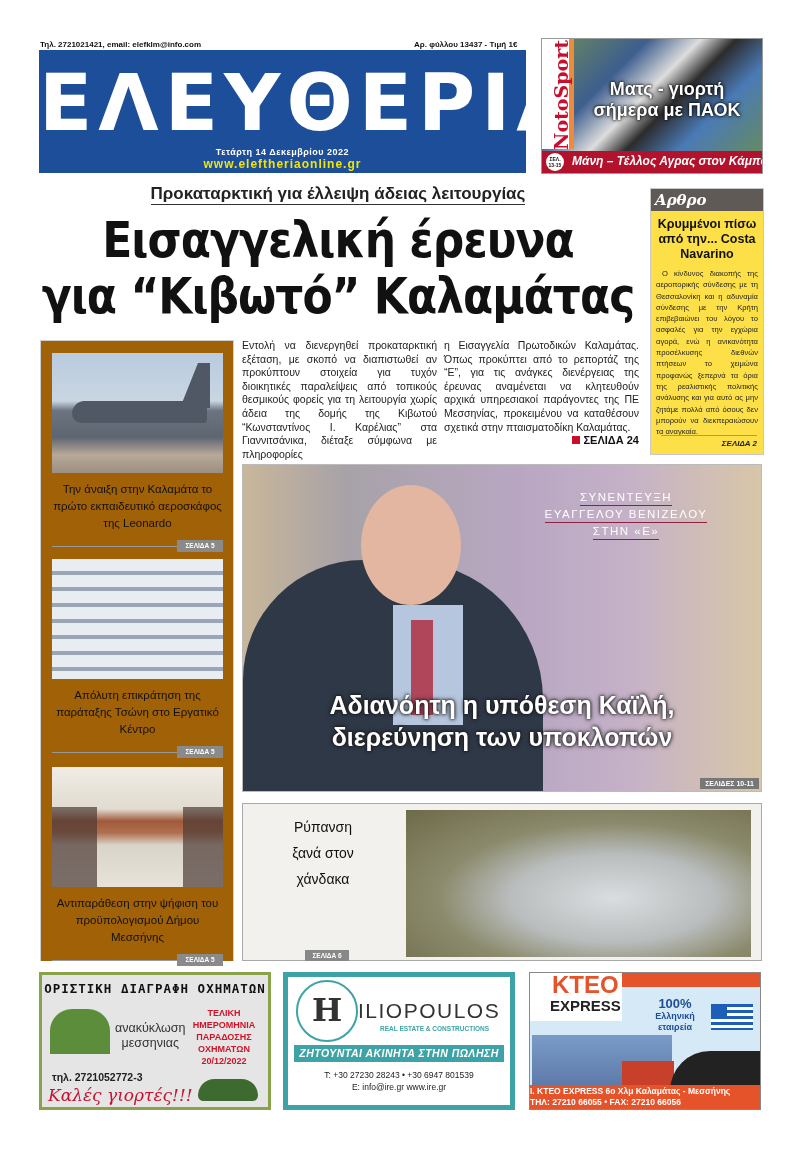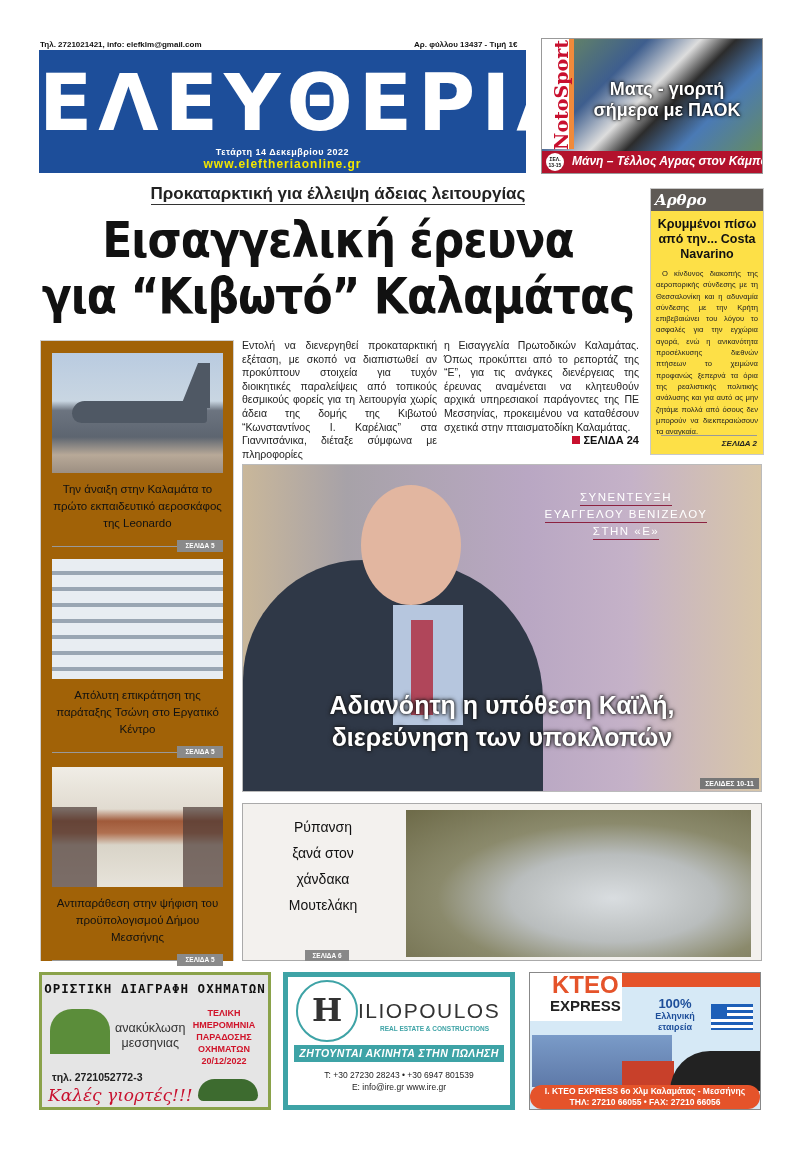--- a/index.html
+++ b/index.html
@@ -75,26 +75,26 @@
   .ad3 .kteo{position:absolute;left:22px;top:-2px;font-weight:bold;font-size:24px;color:#e5532a;}
   .ad3 .exp{position:absolute;left:20px;top:24px;font-weight:bold;font-size:15px;color:#222;}
   .ad3 .topstripe{position:absolute;left:92px;right:0;top:0;height:14px;background:#e5532a;}
   .ad3 .greek{position:absolute;left:120px;top:25px;width:50px;text-align:center;font-size:9px;font-weight:bold;color:#1d4e9a;line-height:11px;}
   .ad3 .greek b{font-size:13px;}
   .ad3 .flag{position:absolute;left:181px;top:31px;width:42px;height:26px;background:repeating-linear-gradient(180deg,#1d5fb8 0 3px,#fff 3px 6px);}
   .ad3 .flag::before{content:"";position:absolute;left:0;top:0;width:16px;height:13px;background:#1d5fb8;}
   .ad3 .bldg{position:absolute;left:2px;top:62px;width:140px;height:52px;background:linear-gradient(180deg,#7a9bc8,#5e79a8);}
   .ad3 .bldg2{position:absolute;left:92px;top:88px;width:52px;height:26px;background:#c8402a;}
   .ad3 .road{position:absolute;left:140px;top:78px;width:110px;height:40px;background:#222;border-radius:60px 0 0 0;}
-  .ad3 .footer{position:absolute;left:0;right:0;bottom:0;height:23px;background:#e5532a;color:#fff;text-align:center;font-size:8.5px;font-weight:bold;line-height:11px;padding-top:1px;border-radius:12px;}
+  .ad3 .footer{position:absolute;left:0;right:0;bottom:0;height:23px;background:#e5532a;color:#fff;font-size:8.5px;font-weight:bold;line-height:11px;padding-top:1px;}
 </style>
 </head>
 <body>
 
-<div class="abs topline" style="left:40px;">Τηλ. 2721021421, info: elefklm@gmail.com</div>
+<div class="abs topline" style="left:40px;">Τηλ. 2721021421, email: elefklm@info.com</div>
 <div class="abs topline" style="left:414px;">Αρ. φύλλου 13437 - Τιμή 1€</div>
 <div class="abs masthead">
   <div class="logo">ΕΛΕΥΘΕΡΙΑ</div>
   <div class="mdate">Τετάρτη 14 Δεκεμβρίου 2022</div>
   <div class="murl">www.eleftheriaonline.gr</div>
 </div>
 
 <div class="abs sport">
   <div class="sport-brand">
       <span>NotoSport</span>
@@ -169,21 +169,20 @@
     <div>διερεύνηση των υποκλοπών</div>
   </div>
   <div class="iv-page">ΣΕΛΙΔΕΣ 10-11</div>
 </div>
 
 <div class="abs pollution">
   <div class="pol-title">
     <div>Ρύπανση</div>
     <div>ξανά στον</div>
     <div>χάνδακα</div>
-    <div>Μουτελάκη</div>
   </div>
   <div class="pol-page">ΣΕΛΙΔΑ 6</div>
   <div class="pol-photo"></div>
 </div>
 
 <div class="abs ad ad1">
   <div class="t1">ΟΡΙΣΤΙΚΗ ΔΙΑΓΡΑΦΗ ΟΧΗΜΑΤΩΝ</div>
   <div class="logo-m"></div>
   <div class="brand">
     <div>ανακύκλωση</div>

